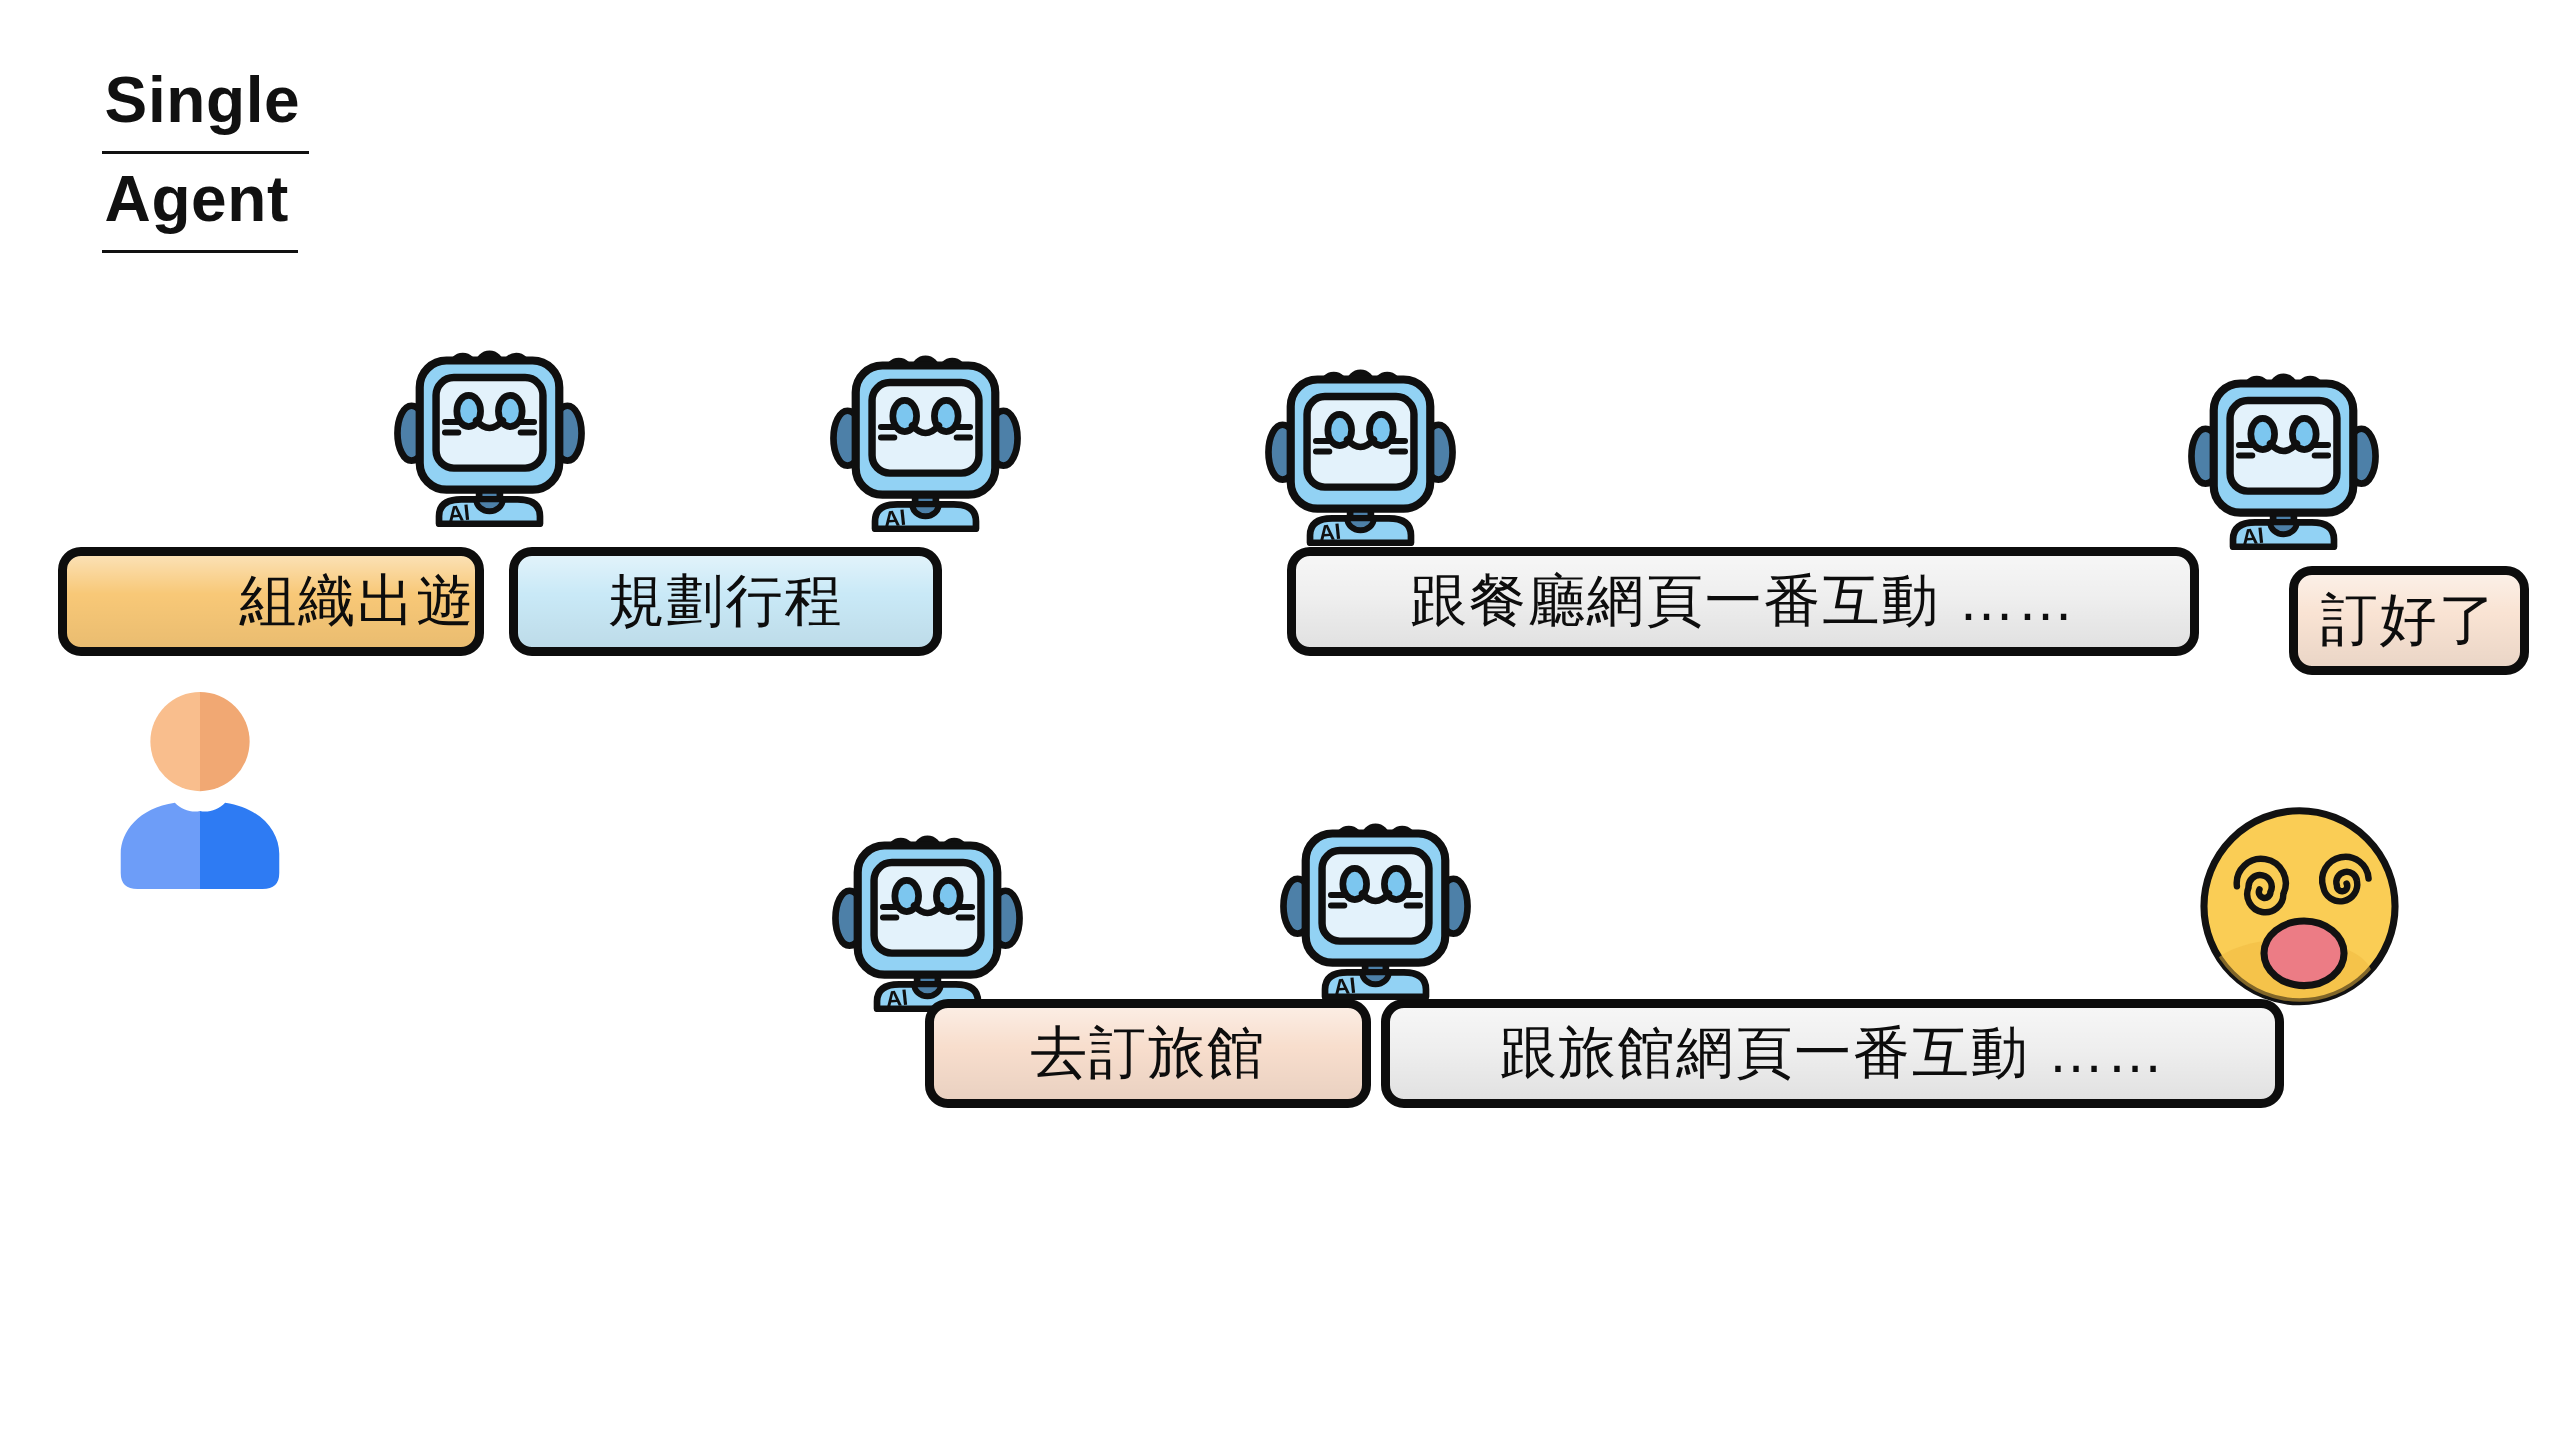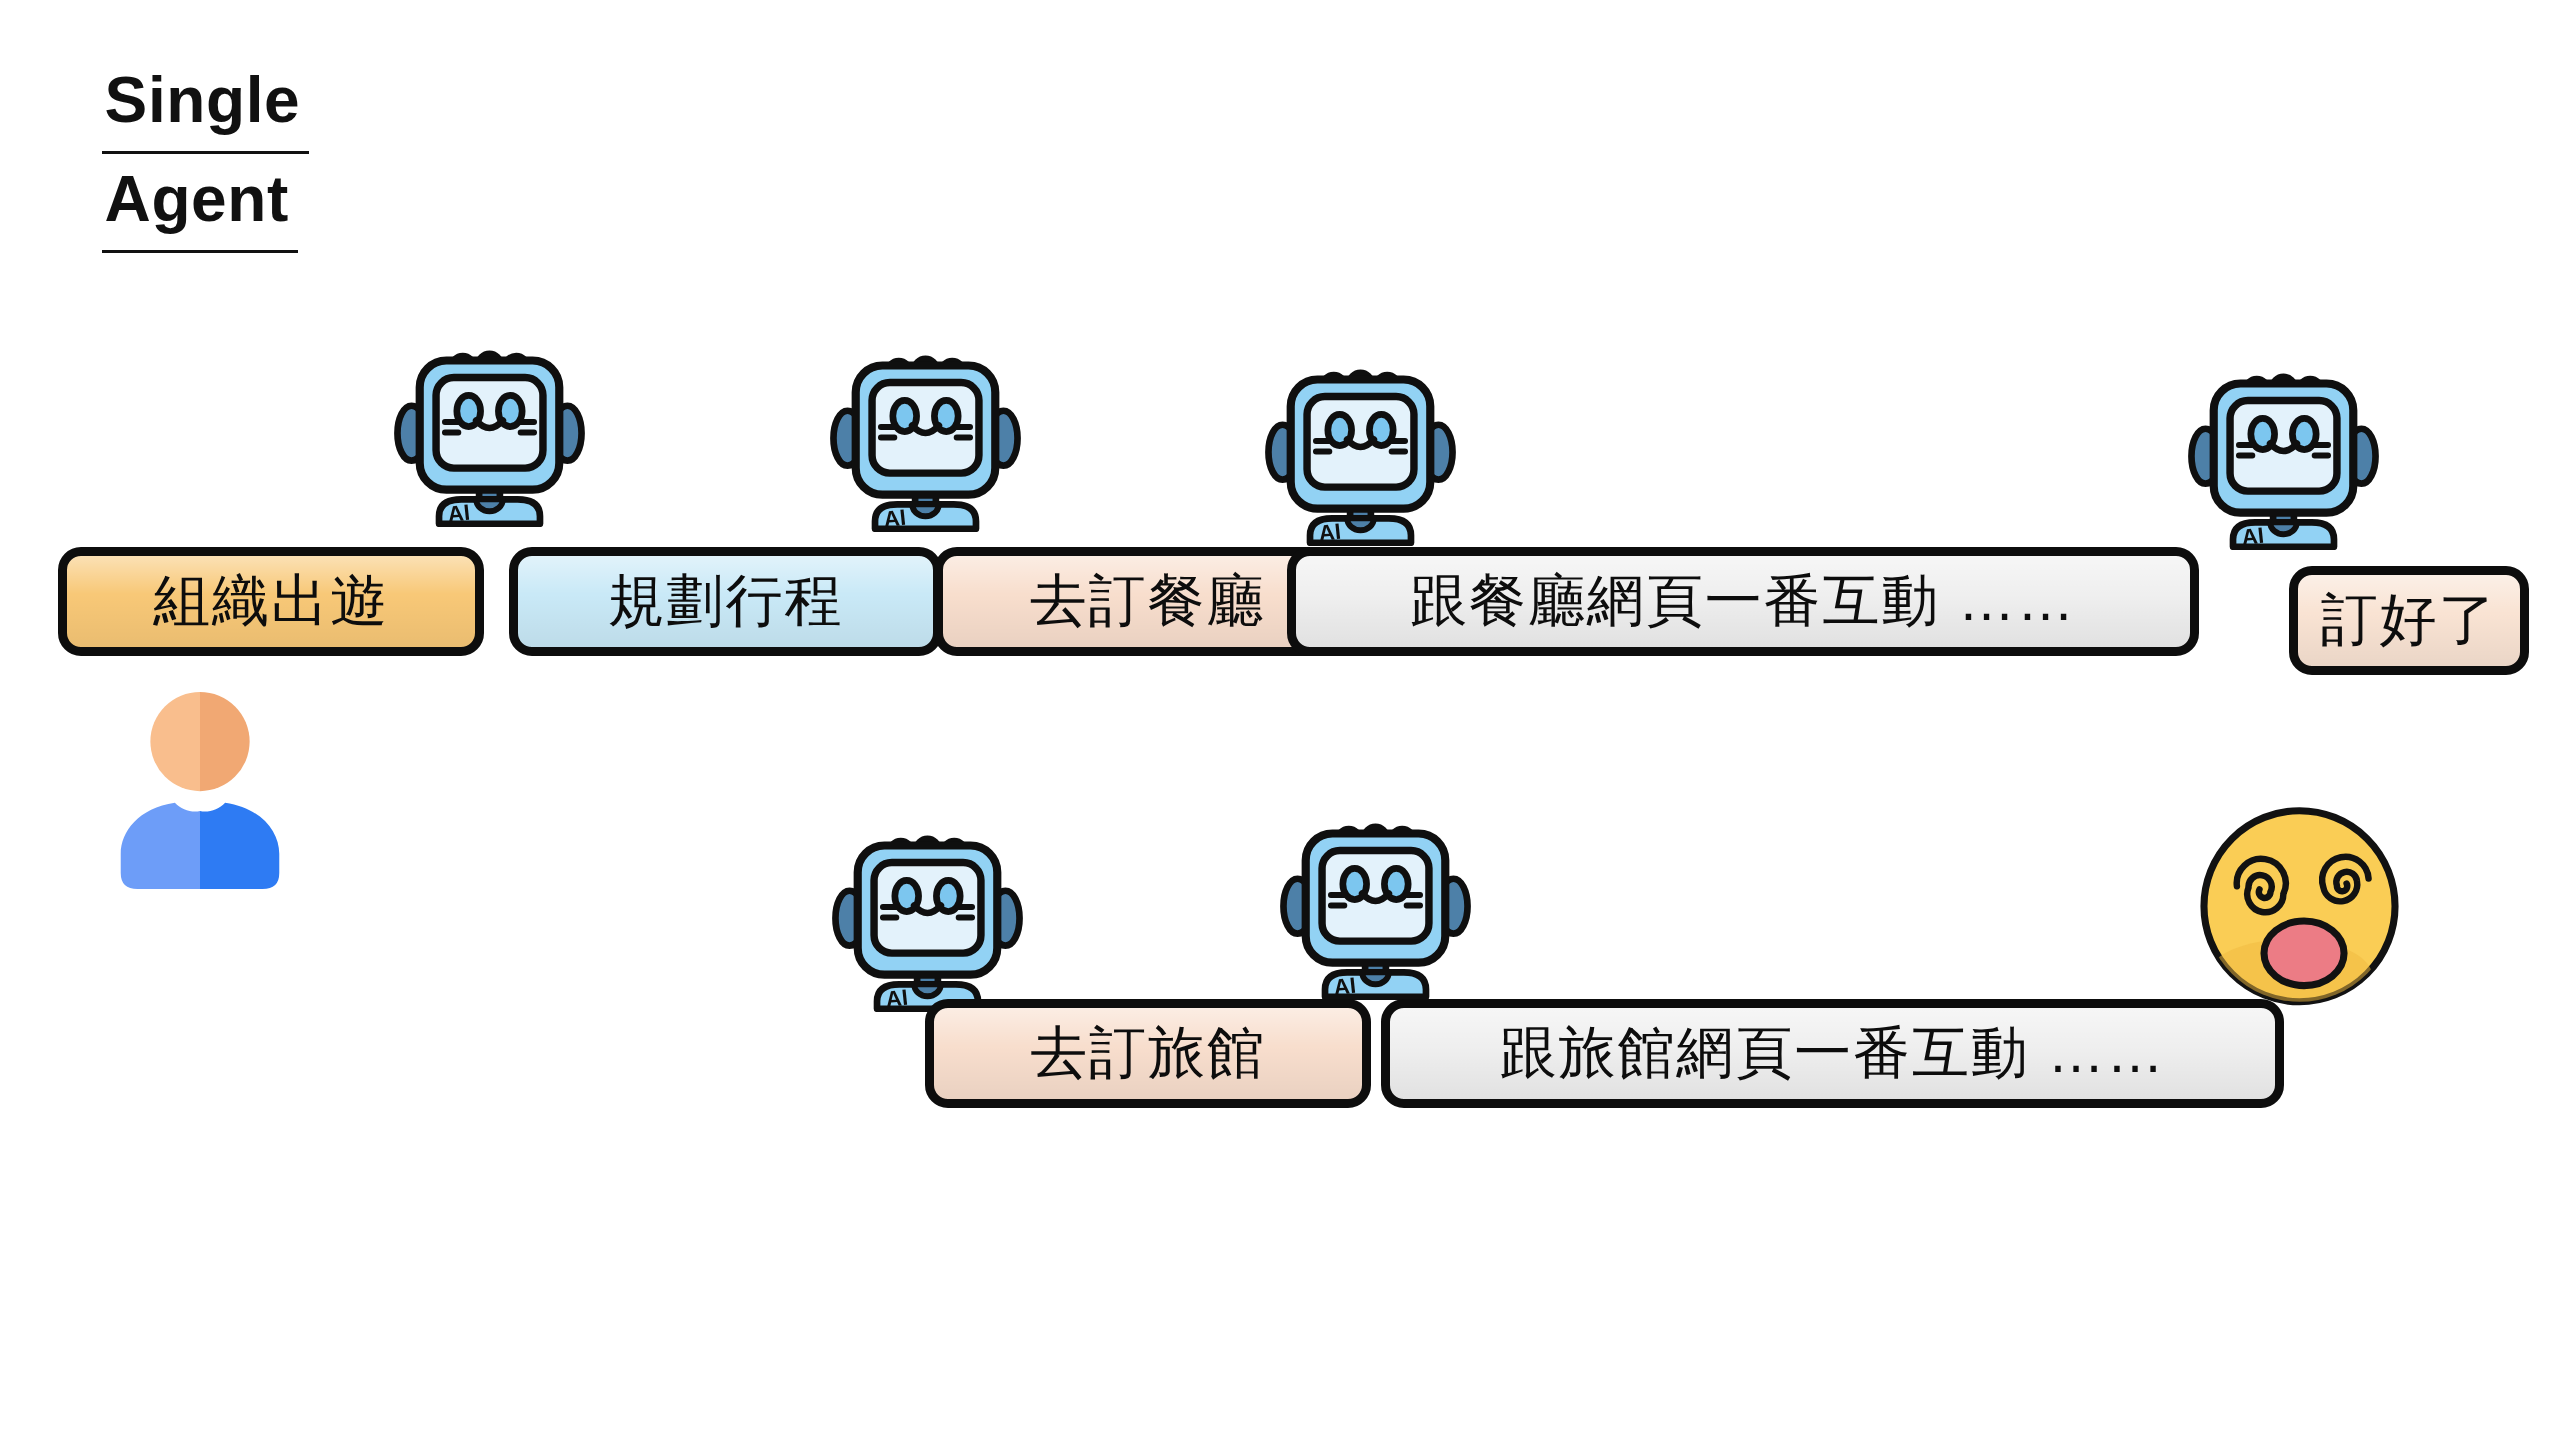--- a/index.html
+++ b/index.html
@@ -115,28 +115,25 @@
       <rect x="58" y="57" width="144" height="122" rx="24" stroke-width="10" fill="#E3F2FB"></rect>
       <ellipse cx="102" cy="102" rx="16" ry="21" stroke-width="9" fill="#7CC6EF"></ellipse>
       <ellipse cx="158" cy="102" rx="16" ry="21" stroke-width="9" fill="#7CC6EF"></ellipse>
       <path d="M70 117 h18 M70 131 h18 M172 117 h18 M172 131 h18" stroke-width="8" fill="none"></path>
       <path d="M112 115 Q130 135 148 115" stroke-width="9" fill="none"></path>
     </g>
     <text x="74" y="250" font-size="30" font-weight="bold" fill="#101010" transform="rotate(-6 90 244)">AI</text>
   </svg>
 </div>
 
-  <div class="step" style="left: 58px; top: 547px; width: 426px; background-color: rgb(248, 200, 119);">
+  <div class="step" style="left: 58px; top: 547px; width: 426px; background-color: rgb(248, 200, 119); justify-content: flex-end;">
     <span class="step-label">組織出遊</span>
   </div>
   <div class="step" style="left: 493px; top: 547px; width: 433px; background-color: rgb(201, 233, 247); margin-left: 16px;">
     <span class="step-label">規劃行程</span>
-  </div>
-  <div class="step" style="left: 934px; top: 547px; width: 427px; background-color: rgb(248, 222, 205);">
-    <span class="step-label">去訂餐廳</span>
   </div>
   <div class="step" style="left: 1287px; top: 547px; width: 912px; background-color: rgb(239, 239, 239);">
     <span class="step-label">跟餐廳網頁一番互動 ……</span>
   </div>
   <div class="step" style="left: 2289px; top: 566px; width: 240px; background-color: rgb(249, 227, 211);">
     <span class="step-label">訂好了</span>
   </div>
 
   <div class="person">
     <svg viewBox="0 0 270 330" xmlns="http://www.w3.org/2000/svg">

